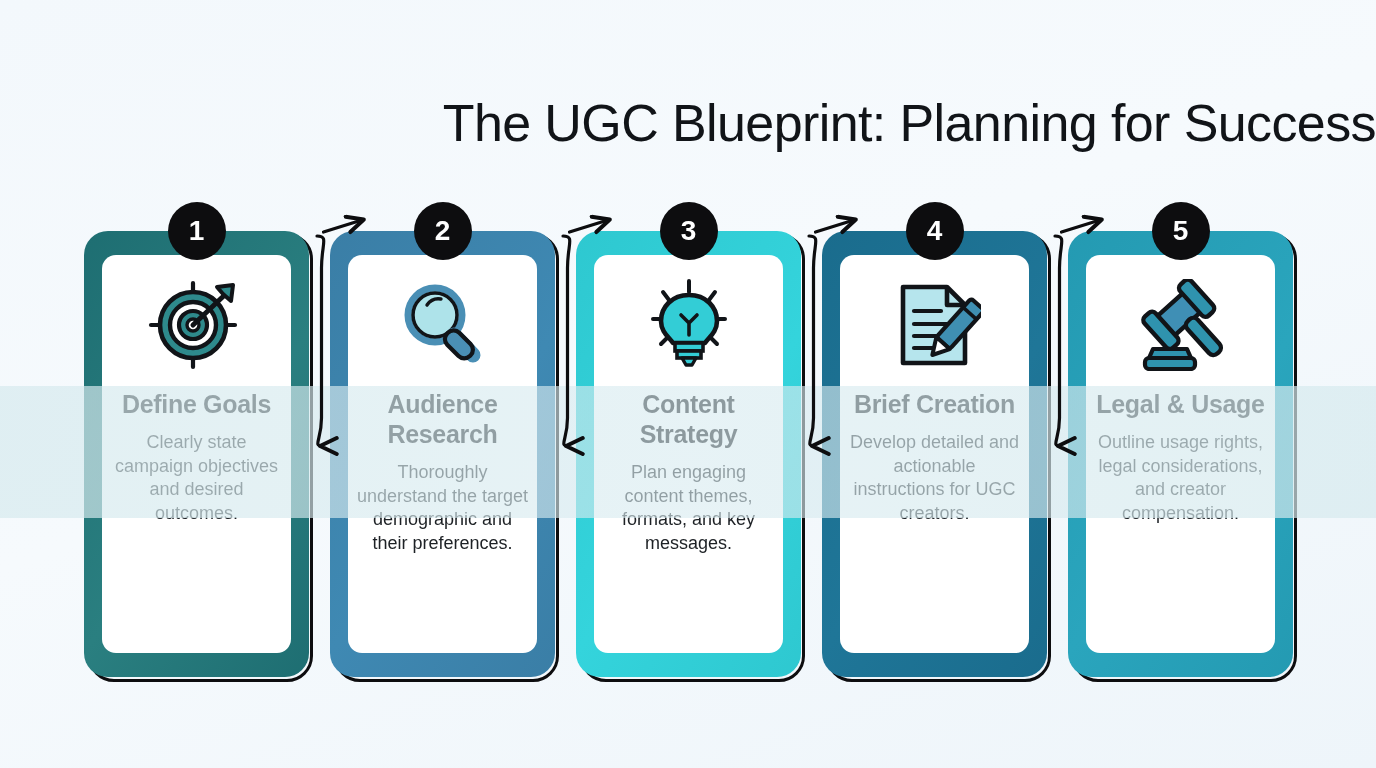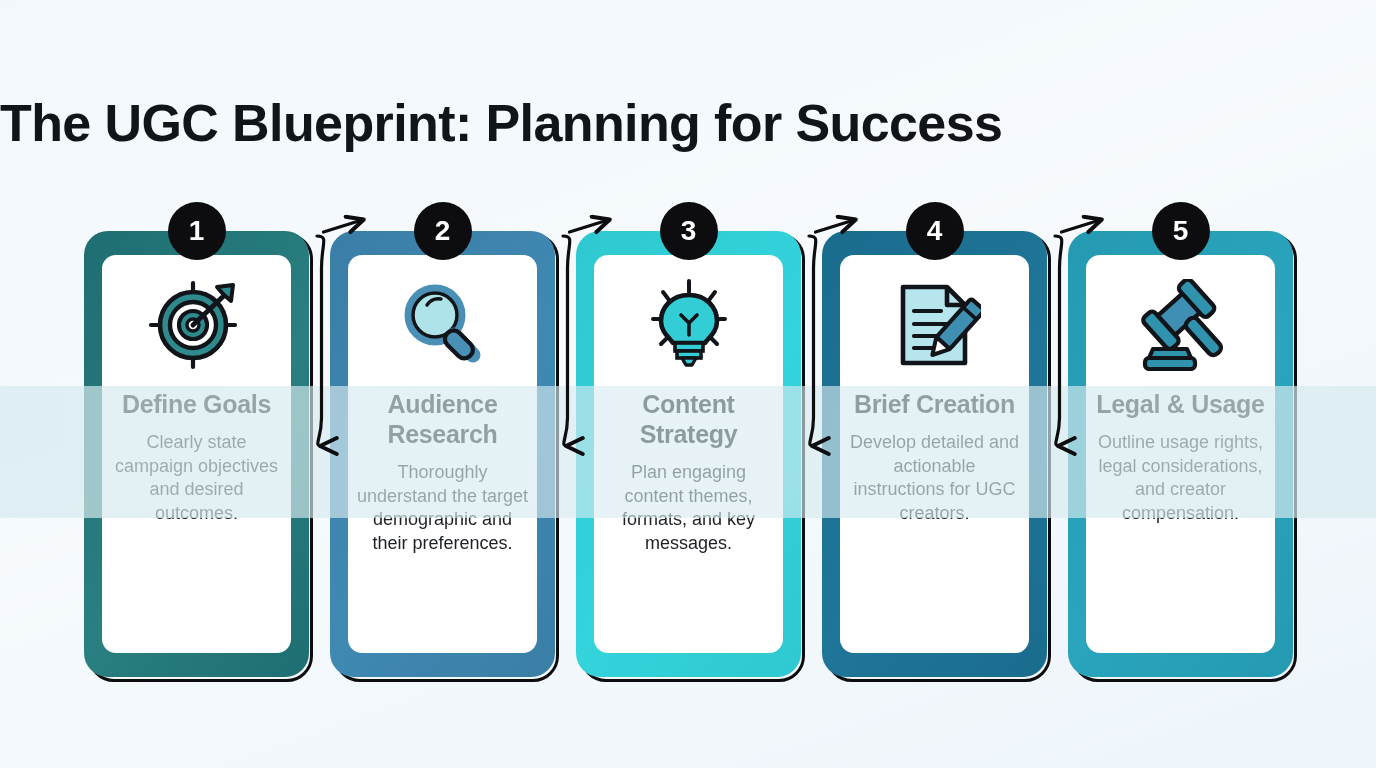--- a/index.html
+++ b/index.html
@@ -21,23 +21,23 @@
     background: linear-gradient(160deg, #f3f8fc 0%, #f6fafd 45%, #eef5fa 100%);
     overflow: hidden;
   }
 
   
   .title {
     position: absolute;
     left: 0;
     top: 58px;
     width: 1376px;
-    text-align: left;
+    text-align: right;
     font-size: 52px;
-    font-weight: 700;
+    font-weight: 400;
     letter-spacing: -0.6px;
     color: #111418;
     font-family: "Liberation Sans", sans-serif;
     white-space: nowrap;
   }
 
   
   .band {
     position: absolute;
     left: 0;

